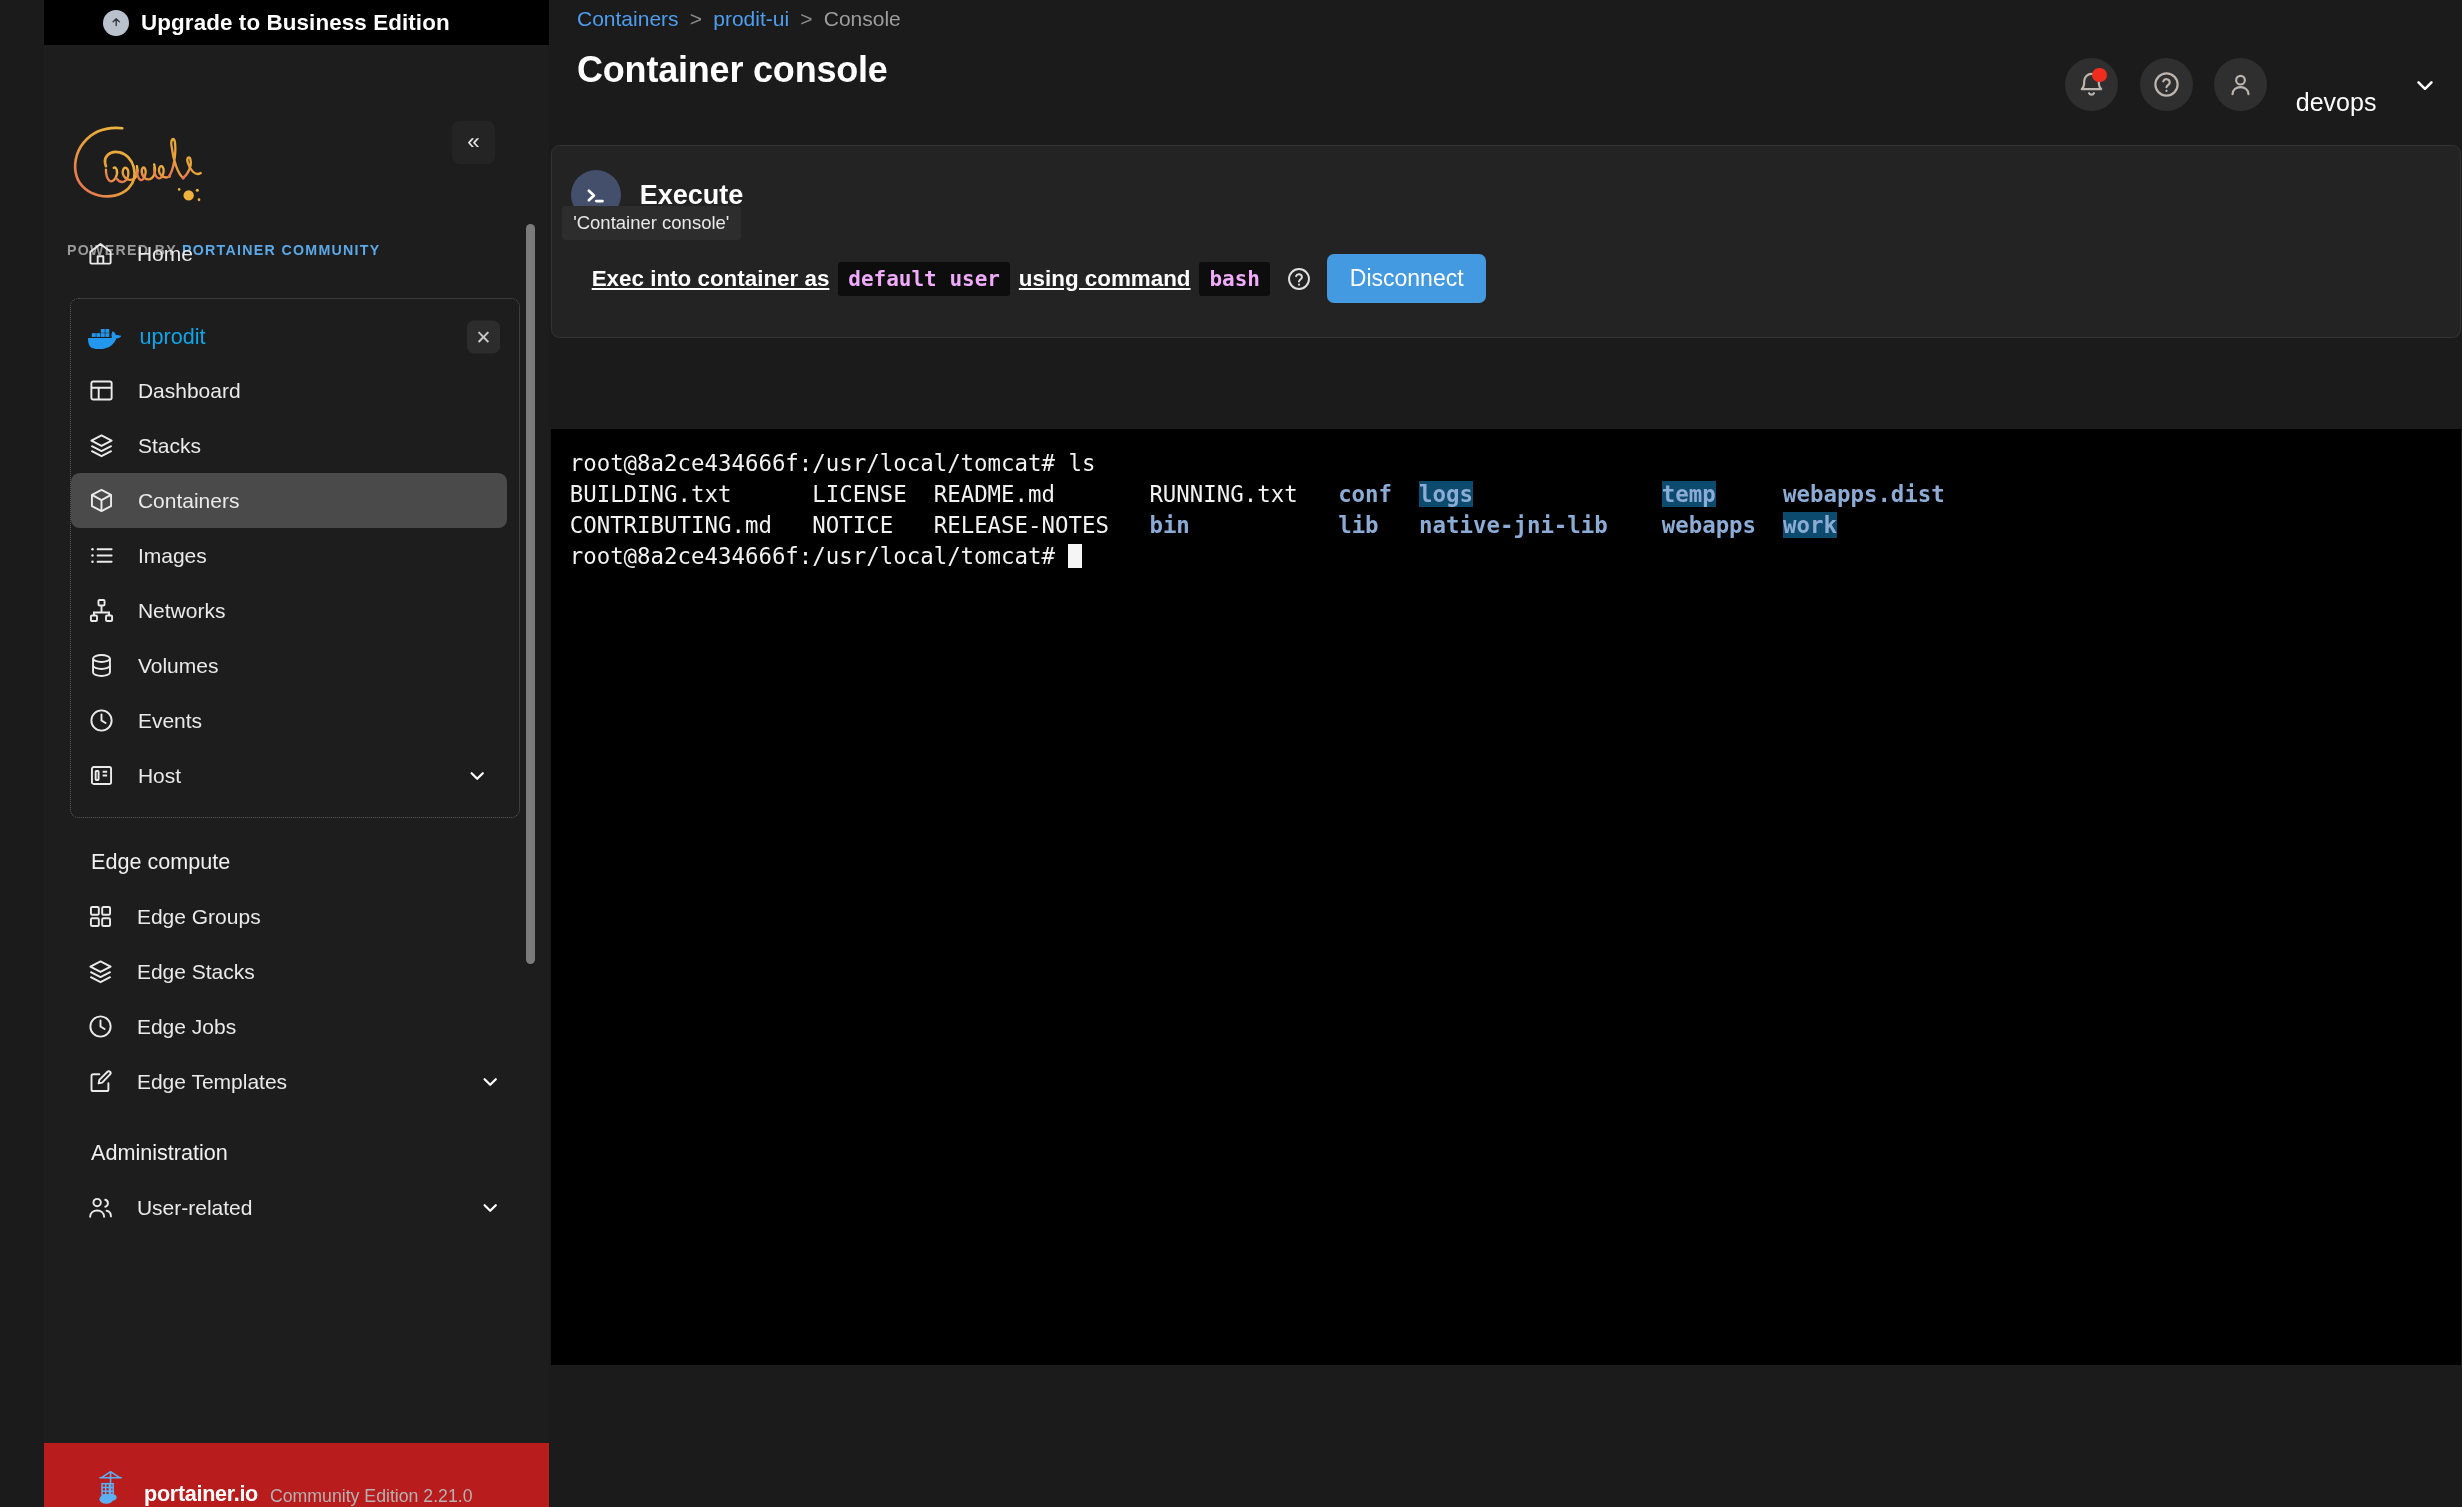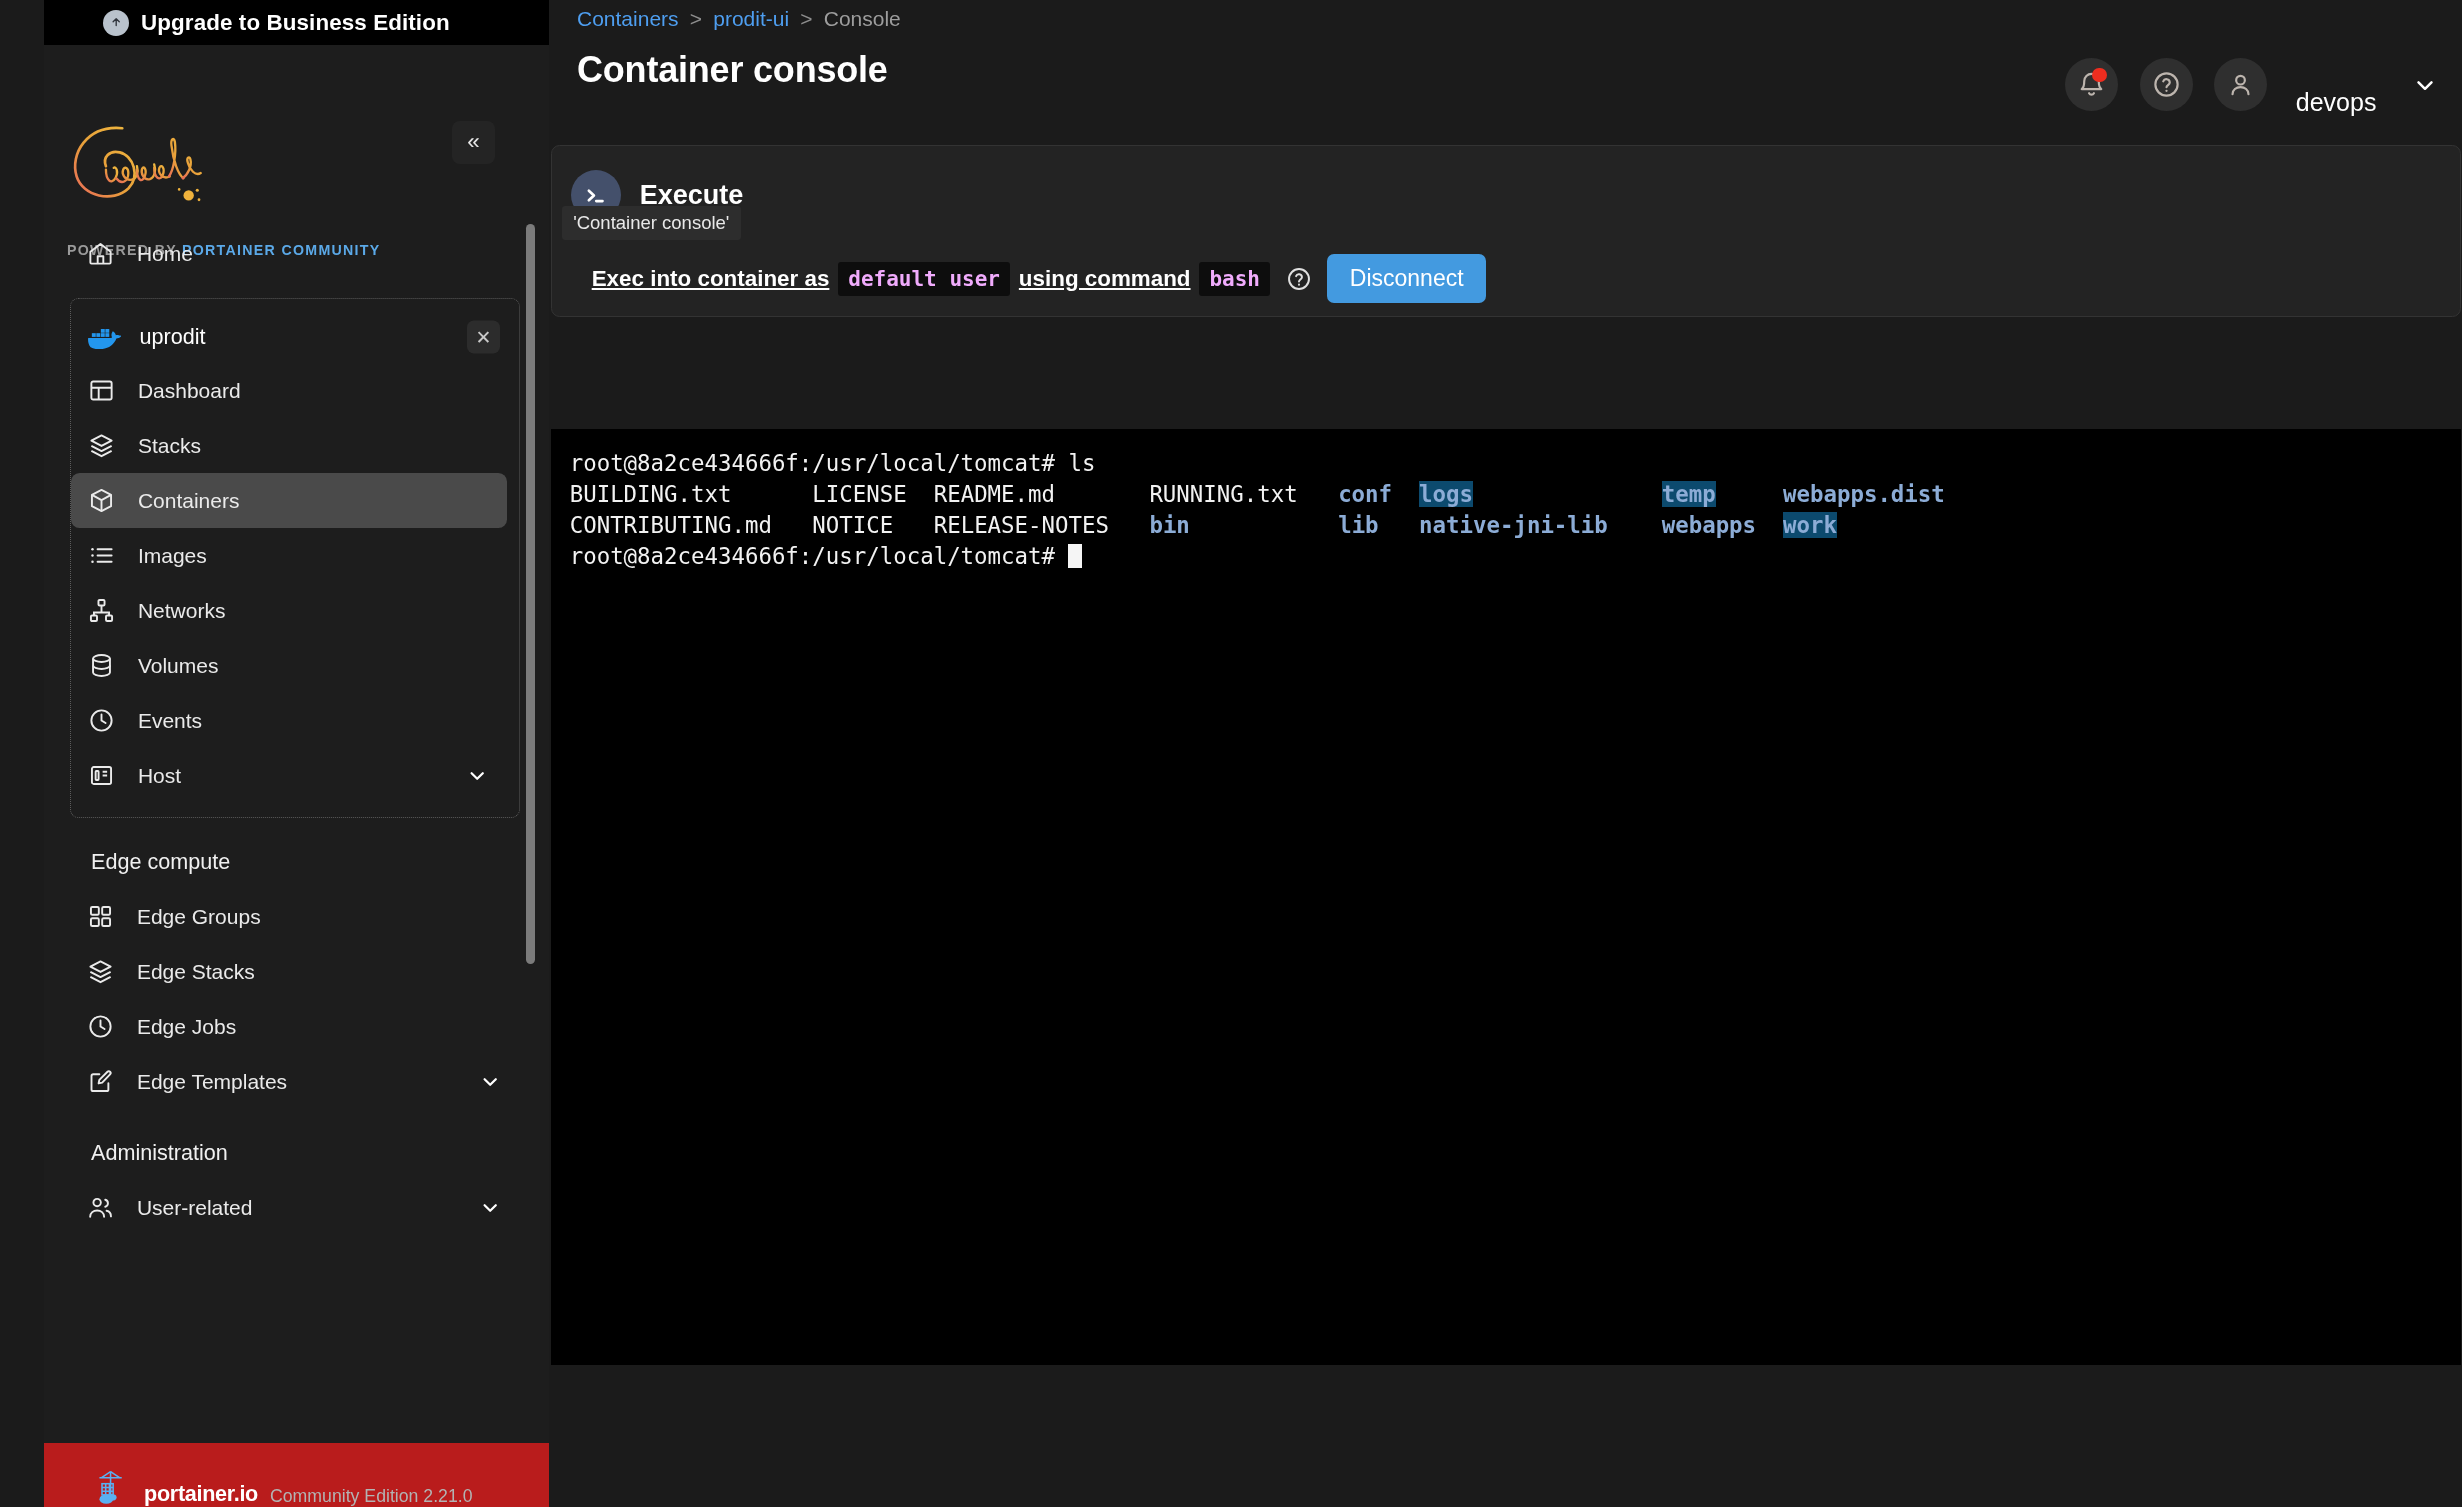--- a/index.html
+++ b/index.html
@@ -76,21 +76,21 @@
     margin: 17px 29px 0 26px;
     border: 1.4px dotted #5c5c5c; border-radius: 8.6px;
     padding: 12px 0 14px 0;
   }
   .env-header {
     display: flex; align-items: center; height: 52px;
     padding-left: 15.5px; margin: 0 12px 0 0; position: relative;
   }
   .env-header .docker { width: 34px; flex: 0 0 34px; margin-right: 19px;
                         display:flex; align-items:center; justify-content:center; }
-  .env-name { color: #ffffff; font-size: 21.6px; }
+  .env-name { color: #0ea5e9; font-size: 21.6px; }
   .env-close {
     position: absolute; right: 7px; top: 50%; transform: translateY(-50%);
     width: 33px; height: 33px; border-radius: 7px; background: #2c2c2c;
     display: flex; align-items: center; justify-content: center;
     color: #c9c9c9; font-size: 19px; cursor: pointer; border: none;
   }
   .env-box .nav-item { margin: 0 12px 0 0; }
 
   .section-title {
     color: #f0f0f0; font-size: 21.6px; font-weight: 400;
@@ -147,21 +147,21 @@
   .circ-btn svg { width: 29px; height: 29px; stroke: #bdb5ae; fill: none; stroke-width: 1.8; }
   .notif-dot {
     position: absolute; right: 11.2px; top: 9.5px;
     width: 14.7px; height: 14.7px; border-radius: 50%; background: #ef2d1f;
   }
   .user-name { color: #fff; font-size: 25px; margin-left: 7px; margin-top: 36px; }
   .user-chev { width: 26px; height: 26px; margin-left: 14px; cursor: pointer; }
   .user-chev svg { width: 26px; height: 26px; stroke: #fff; fill: none; stroke-width: 2.3; }
   #exec-card {
     position: absolute; left: 1.7px; top: 145px;
-    width: 1910px; height: 172px;
+    width: 1910px; height: 193px;
     background: #232323; border: 0.9px solid #333; border-radius: 8.6px;
   }
   .exec-head { display: flex; align-items: center; padding: 24px 0 0 19px; position: relative; }
   .exec-avatar {
     width: 50px; height: 50px; border-radius: 50%;
     background: #44506b; display:flex; align-items:center; justify-content:center;
     flex: 0 0 50px;
   }
   .exec-avatar svg { width: 29px; height: 29px; stroke: #fff; fill: none; stroke-width: 2.2; }
   .exec-title { color: #fff; font-size: 27px; font-weight: 700; margin-left: 19px; }

